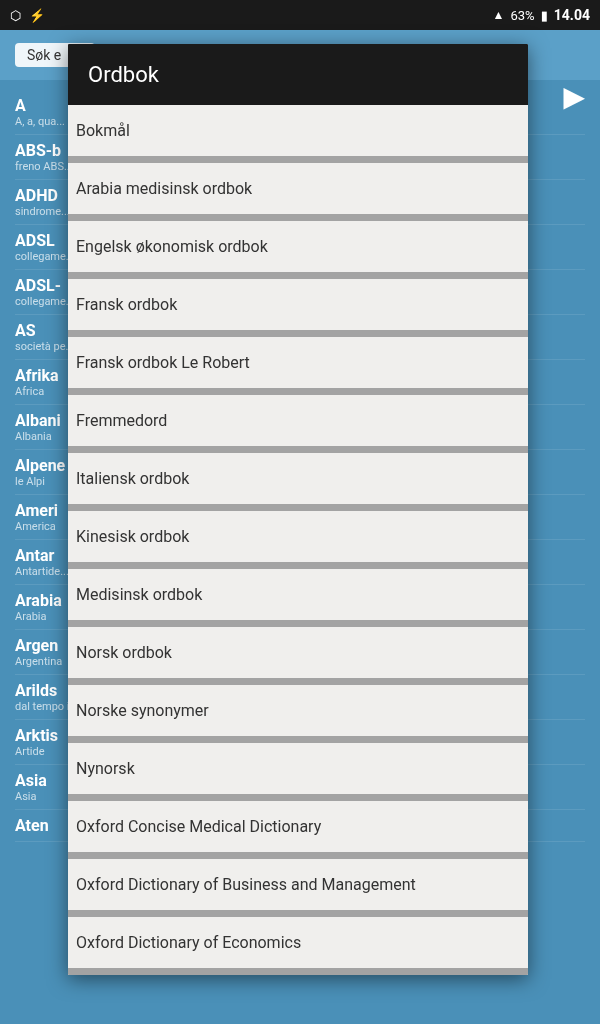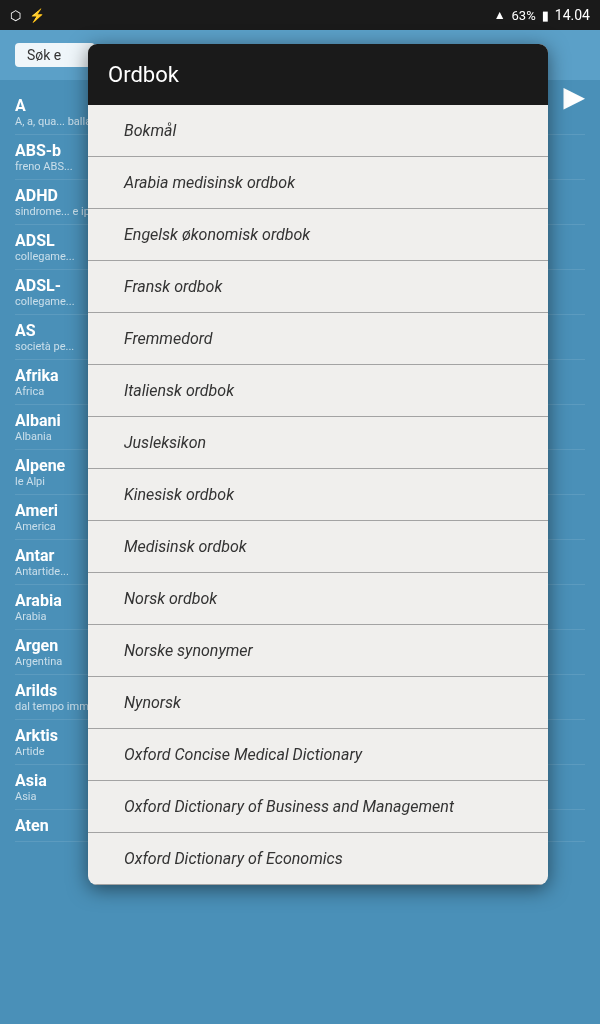--- a/index.html
+++ b/index.html
@@ -90,24 +90,24 @@
 
     .bg-list-item .sub {
       font-size: 11px;
       color: rgba(255,255,255,0.7);
     }
 
     
     .dropdown-overlay {
       position: absolute;
       top: 44px;
-      left: 88px;
+      left: 68px;
       width: 460px;
       background-color: #f0efed;
-      border-radius: 9px;
+      border-radius: 1px;
       box-shadow: 0 4px 20px rgba(0,0,0,0.5);
       z-index: 200;
       overflow: hidden;
     }
 
     .dropdown-header {
       background-color: #1a1a1a;
       padding: 18px 20px;
     }
 
@@ -116,46 +116,45 @@
       font-size: 22px;
       font-weight: 400;
     }
 
     .dropdown-list {
       overflow-y: auto;
       max-height: 920px;
     }
 
     .dropdown-item {
-      padding: 16px 36px;
-      border-bottom: 1px solid #a3a3a3;
+      padding: 16px 8px;
+      border-bottom: 7px solid #a3a3a3;
       cursor: pointer;
       display: block;
-      font-style: italic;
     }
 
     .dropdown-item-text {
       font-size: 16px;
       color: #333;
       font-weight: 400;
     }
   </style>
 </head>
 <body>
 
 <div class="status-bar">
   <div class="status-bar-left">
     <span style="color:white;font-size:13px;">⬡</span>
     <span style="color:white;font-size:13px;">⚡</span>
   </div>
   <div class="status-bar-right">
     <span style="font-size:12px;">▲</span>
     <span>63%</span>
     <span>▮</span>
-    <span style="font-size:14px;font-weight:400;">14.04</span>
+    <span style="font-size:14px;font-weight:700;">14.04</span>
   </div>
 </div>
 
 <div class="background-app">
   <div class="bg-search-bar">
     <div class="bg-search-input">
       <span>Søk e</span>
     </div>
   </div>
   <div style="position:absolute;right:15px;top:50px;color:white;font-size:28px;">▶</div>
@@ -233,23 +232,23 @@
 
 <div class="dropdown-overlay">
   <div class="dropdown-header">
     <span class="dropdown-header-title">Ordbok</span>
   </div>
   <div class="dropdown-list" id="dropdown-list">
   <div class="dropdown-item"><span class="dropdown-item-text">Bokmål</span></div>
       <div class="dropdown-item"><span class="dropdown-item-text">Arabia medisinsk ordbok</span></div>
       <div class="dropdown-item"><span class="dropdown-item-text">Engelsk økonomisk ordbok</span></div>
       <div class="dropdown-item"><span class="dropdown-item-text">Fransk ordbok</span></div>
+      <div class="dropdown-item"><span class="dropdown-item-text">Fransk ordbok Le Robert</span></div>
       <div class="dropdown-item"><span class="dropdown-item-text">Fremmedord</span></div>
       <div class="dropdown-item"><span class="dropdown-item-text">Italiensk ordbok</span></div>
-      <div class="dropdown-item"><span class="dropdown-item-text">Jusleksikon</span></div>
       <div class="dropdown-item"><span class="dropdown-item-text">Kinesisk ordbok</span></div>
       <div class="dropdown-item"><span class="dropdown-item-text">Medisinsk ordbok</span></div>
       <div class="dropdown-item"><span class="dropdown-item-text">Norsk ordbok</span></div>
       <div class="dropdown-item"><span class="dropdown-item-text">Norske synonymer</span></div>
       <div class="dropdown-item"><span class="dropdown-item-text">Nynorsk</span></div>
       <div class="dropdown-item"><span class="dropdown-item-text">Oxford Concise Medical Dictionary</span></div>
       <div class="dropdown-item"><span class="dropdown-item-text">Oxford Dictionary of Business and Management</span></div>
       <div class="dropdown-item"><span class="dropdown-item-text">Oxford Dictionary of Economics</span></div>
     </div>
 </div>

